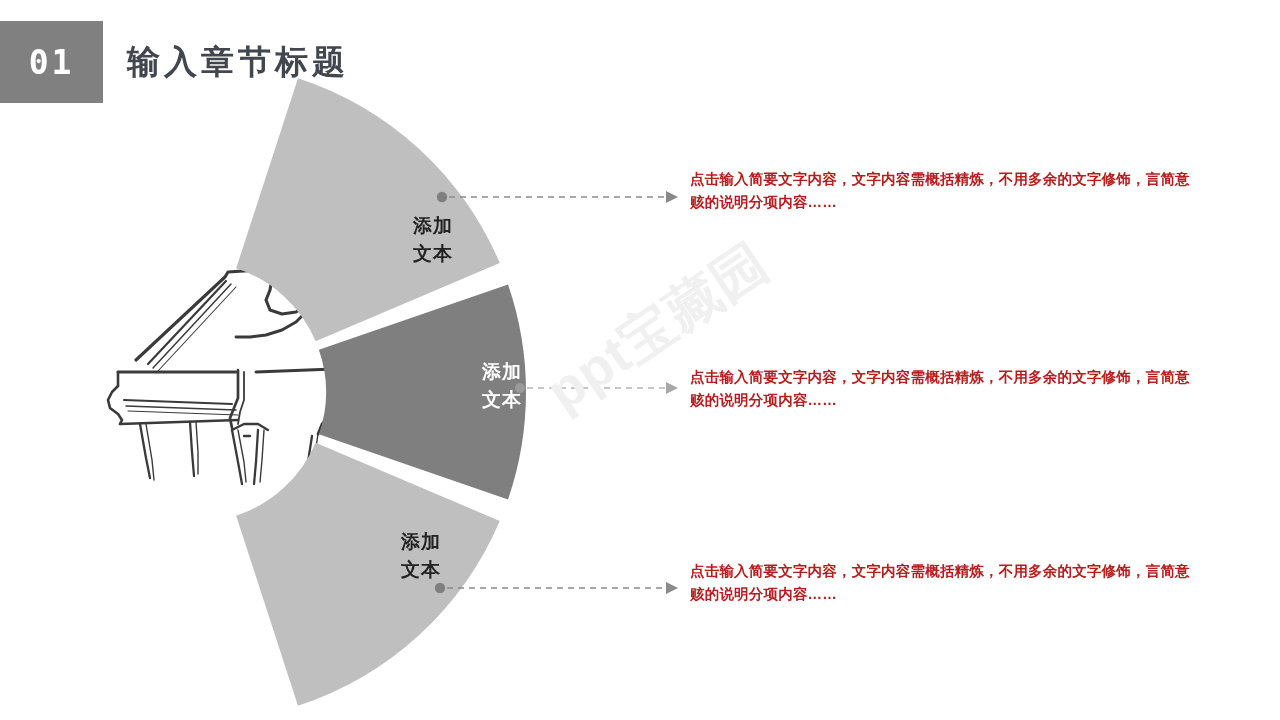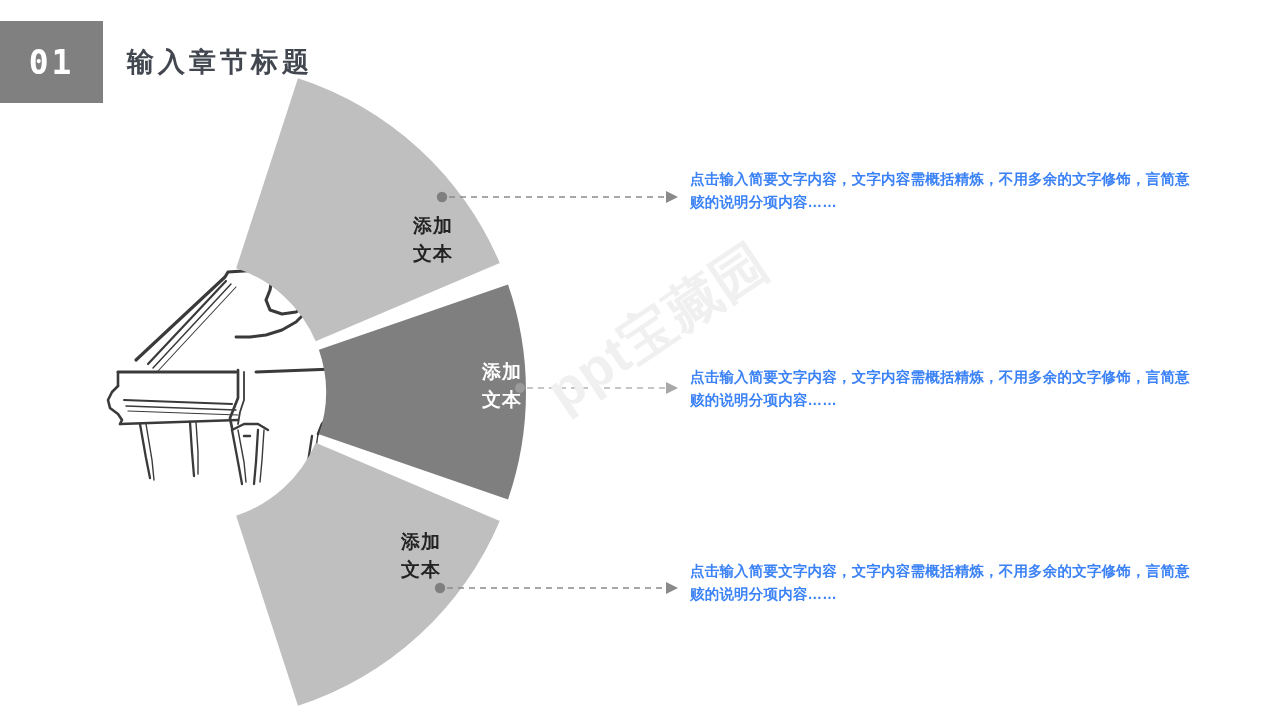--- a/index.html
+++ b/index.html
@@ -34,21 +34,21 @@
     justify-content: center;
     color: #ffffff;
     font-size: 33px;
     font-weight: bold;
     letter-spacing: 3px;
     font-family: "DejaVu Sans Mono", "Liberation Mono", monospace;
   }
   .section-title {
     margin-left: 24px;
     color: #41464f;
-    font-size: 27px;
+    font-size: 33px;
     font-weight: bold;
     letter-spacing: 4px;
     white-space: nowrap;
   }
 
   
   .stage {
     position: absolute;
     left: 0;
     top: 0;
@@ -95,21 +95,21 @@
 
   #seg-label-0 { left: 333px; top: 212px; }
   #seg-label-1 { left: 402px; top: 358px; }
   #seg-label-2 { left: 321px; top: 528px; }
 
   
   .desc-block {
     position: absolute;
     left: 690px;
     width: 500px;
-    color: #3b82f6;
+    color: #b91c1c;
     font-size: 14.5px;
     font-weight: bold;
     line-height: 1.62;
     letter-spacing: 0.2px;
   }
   #desc-0 { top: 168px; }
   #desc-1 { top: 366px; }
   #desc-2 { top: 560px; }
 </style>
 </head>

